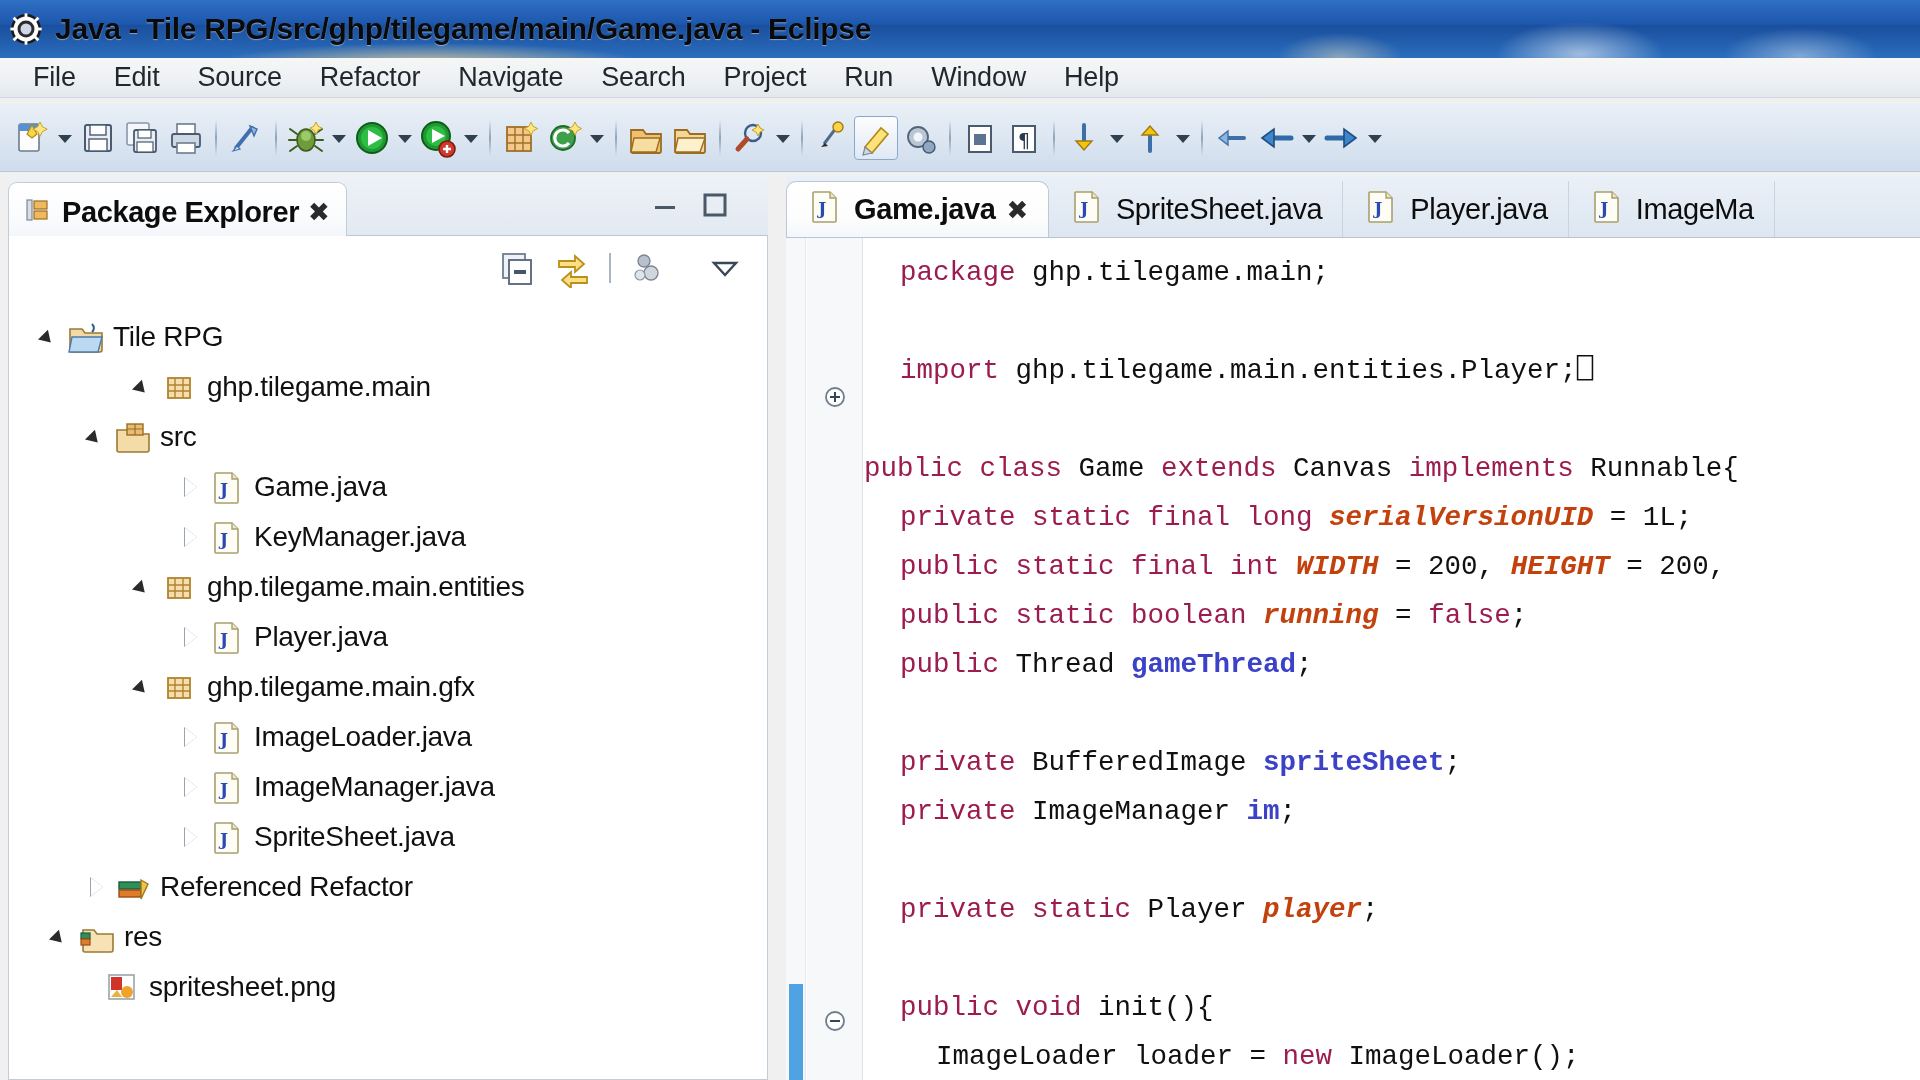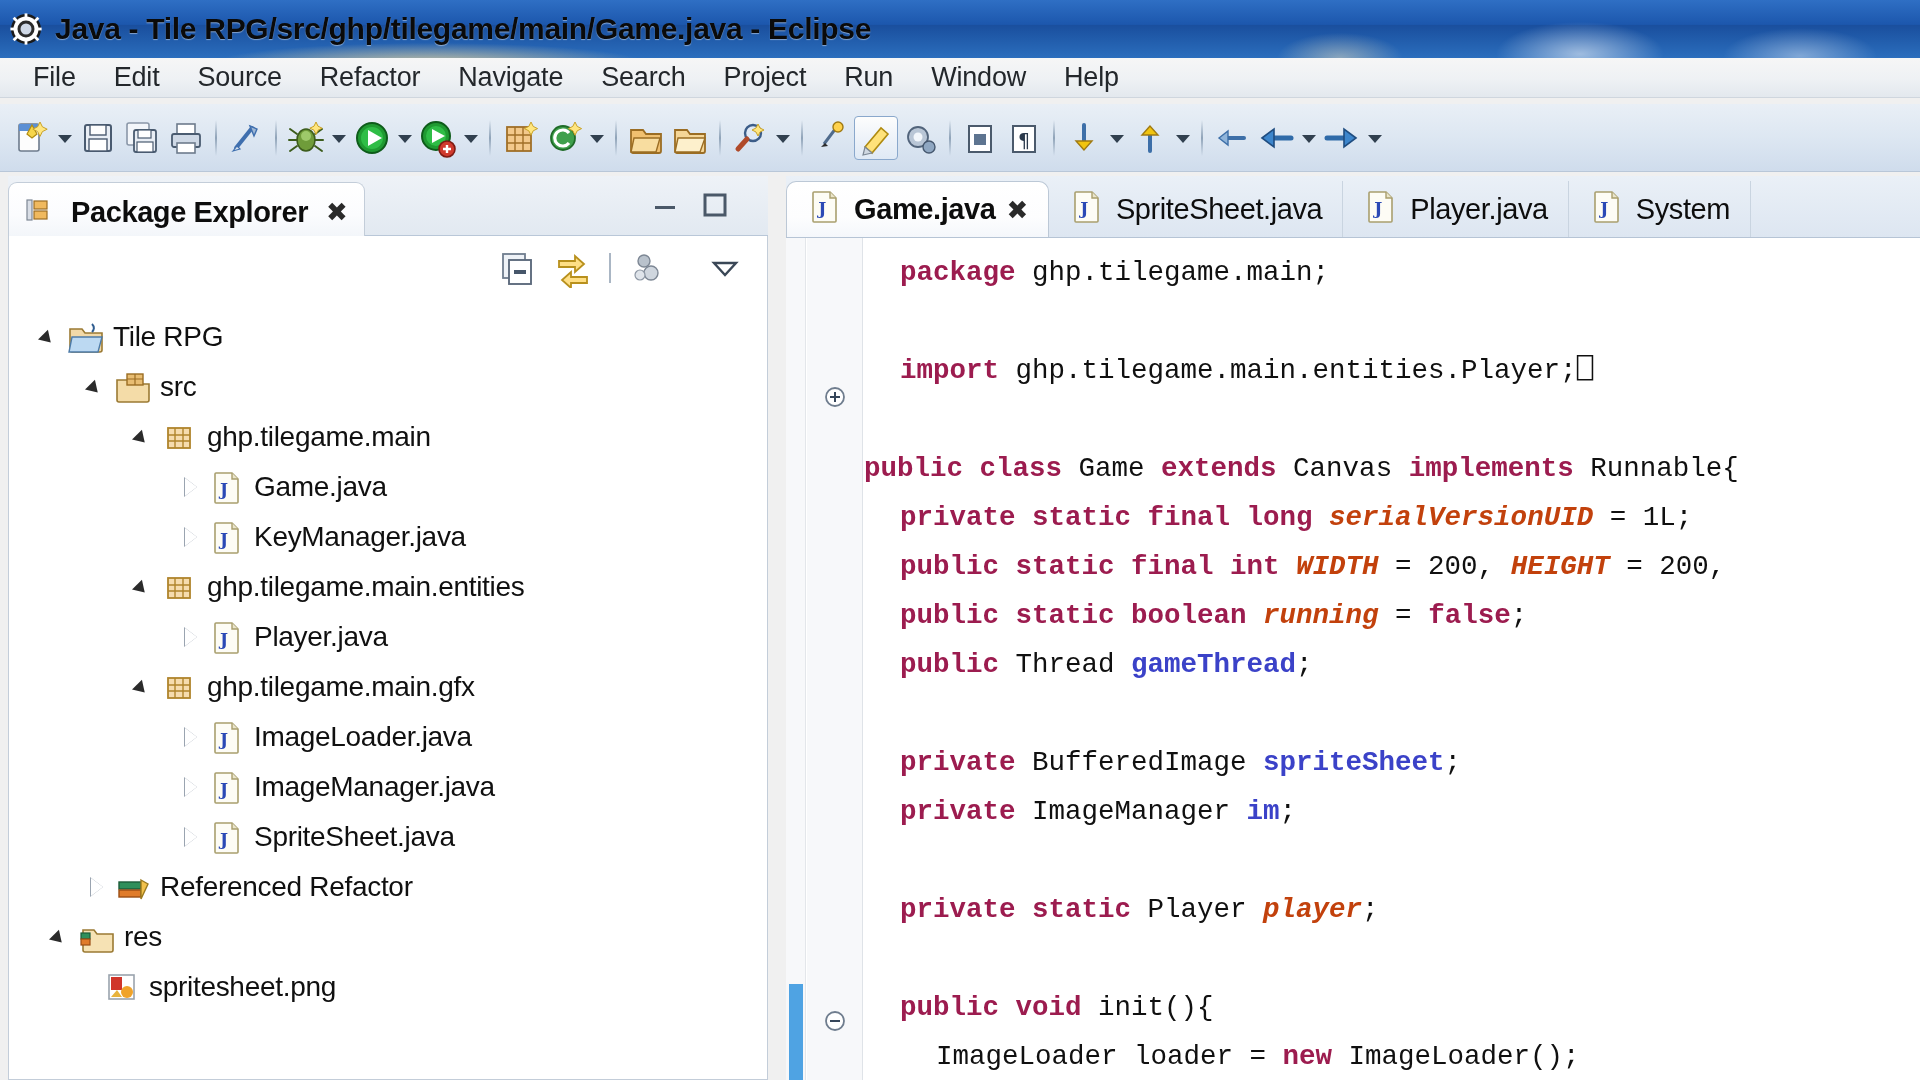--- a/index.html
+++ b/index.html
@@ -80,21 +80,21 @@
   #left-panel {
     position:absolute; left:8px; top:176px; width:760px; height:904px;
   }
   #pe-tabstrip {
     position:relative; height:60px;
     background: linear-gradient(to bottom,#eef2f7,#e2e9f1);
     border-bottom:1px solid #b9c7d8;
   }
   #pe-tab {
     position:absolute; left:0; top:6px; height:54px; padding:5px 16px 0 14px;
-    display:flex; align-items:center; gap:18px;
+    display:flex; align-items:center; gap:9px;
     background: linear-gradient(to bottom,#ffffff 0%,#fbfcfe 60%,#f3f6fa 100%);
     border:1px solid #c3cdd9; border-bottom:none;
     border-radius:9px 9px 0 0;
   }
   #pe-tab .label {
     font-size:29px; color:#0d0d0d; font-weight:700; letter-spacing:-0.4px; white-space:nowrap;
   }
   .close-x {
     font-size:26px; color:#2a2a2a; font-weight:700; line-height:1;
     font-family:"DejaVu Sans", sans-serif;
@@ -172,21 +172,21 @@
     position:absolute; left:21px; top:0; width:56px; height:842px;
     background:#f7f8fa; border-right:1px solid #dfe3e8;
   }
   .fold-mark { position:absolute; width:28px; height:28px; }
   #code {
     position:absolute; left:78px; top:0; width:1056px; height:842px;
     font-family: "Liberation Mono", "DejaVu Sans Mono", monospace;
     font-size:27.5px; line-height:49px; color:#101010;
     white-space:pre; padding-top:10px;
   }
-  .kw { color:#9c1c4f; font-weight:700; }
+  .kw { color:#9c1c4f; font-weight:400; }
   .lit { color:#c2410c; font-style:italic; font-weight:700; }
   .fld { color:#3b42c8; font-weight:600; }
   .pln { color:#101010; }
 </style>
 </head>
 <body>
 
 <div id="titlebar">
   <div class="glow-left"></div>
   <span id="app-icon">
@@ -501,36 +501,36 @@
     <div id="pe-tree">
         <div class="trow" style="padding-left: 28px;">
           <span class="twist open"></span>
           <span class="ticon"><svg width="36" height="34" viewBox="0 0 36 34">
               <path d="M2 9 h12 l3 4 h17 v17 a2 2 0 0 1-2 2 H4 a2 2 0 0 1-2-2z" fill="#f2d9a8" stroke="#9b7a33" stroke-width="1.6"></path>
               <path d="M4 17 h30 l-4 15 H1z" fill="#bcd9f2" stroke="#4d7ba8" stroke-width="1.4"></path>
               <path d="M24 4 c3 3 2 6 0 8" fill="none" stroke="#2f5c8f" stroke-width="2"></path>
             </svg></span>
           <span class="tlabel">Tile RPG</span>
         </div>
+        <div class="trow" style="padding-left: 122px;">
+          <span class="twist open"></span>
+          <span class="ticon"><svg width="36" height="34" viewBox="0 0 36 34">
+              <rect x="6" y="8" width="22" height="20" fill="#f6dcae" stroke="#b0842c" stroke-width="1.8"></rect>
+              <path d="M6 15 h22 M6 21 h22 M13 8 v20 M21 8 v20" stroke="#b0842c" stroke-width="1.4"></path>
+            </svg></span>
+          <span class="tlabel">ghp.tilegame.main</span>
+        </div>
         <div class="trow" style="padding-left: 75px;">
           <span class="twist open"></span>
           <span class="ticon"><svg width="36" height="34" viewBox="0 0 36 34">
               <path d="M2 10 h12 l3 4 h17 v16 a2 2 0 0 1-2 2 H4 a2 2 0 0 1-2-2z" fill="#f4dca8" stroke="#9b7a33" stroke-width="1.6"></path>
               <rect x="12" y="4" width="16" height="11" fill="#e8bd72" stroke="#9b6d23" stroke-width="1.4"></rect>
               <path d="M12 9 h16 M20 4 v11" stroke="#9b6d23" stroke-width="1.2"></path>
             </svg></span>
           <span class="tlabel">src</span>
-        </div>
-        <div class="trow" style="padding-left: 122px;">
-          <span class="twist open"></span>
-          <span class="ticon"><svg width="36" height="34" viewBox="0 0 36 34">
-              <rect x="6" y="8" width="22" height="20" fill="#f6dcae" stroke="#b0842c" stroke-width="1.8"></rect>
-              <path d="M6 15 h22 M6 21 h22 M13 8 v20 M21 8 v20" stroke="#b0842c" stroke-width="1.4"></path>
-            </svg></span>
-          <span class="tlabel">ghp.tilegame.main</span>
         </div>
         <div class="trow" style="padding-left: 169px;">
           <span class="twist closed"></span>
           <span class="ticon"><svg width="36" height="34" viewBox="0 0 36 34">
               <path d="M7 3 h16 l6 6 v23 a1 1 0 0 1-1 1 H7 a1 1 0 0 1-1-1 V4 a1 1 0 0 1 1-1z" fill="#fdfcf5" stroke="#a99f6e" stroke-width="1.6"></path>
               <path d="M23 3 v6 h6" fill="#eae5cb" stroke="#a99f6e" stroke-width="1.4"></path>
               <text x="15" y="25" font-size="17" font-weight="bold" font-family="DejaVu Serif, serif" text-anchor="middle" fill="#2b49b5">J</text>
             </svg></span>
           <span class="tlabel">Game.java</span>
         </div>
@@ -654,21 +654,21 @@
             <text x="15" y="25" font-size="17" font-weight="bold" font-family="DejaVu Serif, serif" text-anchor="middle" fill="#2b49b5">J</text>
           </svg></span>
         <span>Player.java</span>
       </div>
       <div class="ed-tab">
         <span><svg width="36" height="34" viewBox="0 0 36 34">
             <path d="M7 3 h16 l6 6 v23 a1 1 0 0 1-1 1 H7 a1 1 0 0 1-1-1 V4 a1 1 0 0 1 1-1z" fill="#fdfcf5" stroke="#a99f6e" stroke-width="1.6"></path>
             <path d="M23 3 v6 h6" fill="#eae5cb" stroke="#a99f6e" stroke-width="1.4"></path>
             <text x="15" y="25" font-size="17" font-weight="bold" font-family="DejaVu Serif, serif" text-anchor="middle" fill="#2b49b5">J</text>
           </svg></span>
-        <span>System</span>
+        <span>ImageMa</span>
       </div>
     </div>
 
   <div id="ed-body">
     <div id="ruler-change">
       <div id="change-bar" style="top:746px; height:96px;"></div>
     </div>
     <div id="ruler-fold">
       <span class="fold-mark" style="left:14px; top:145px;">
         <svg width="28" height="28" viewBox="0 0 28 28">

